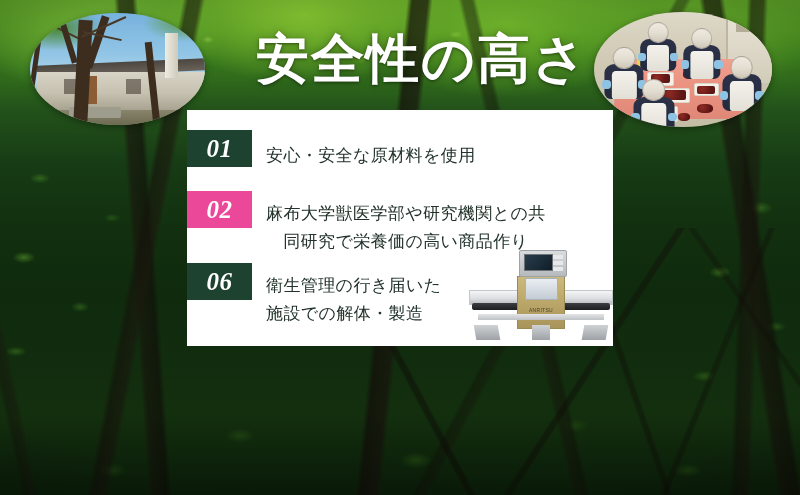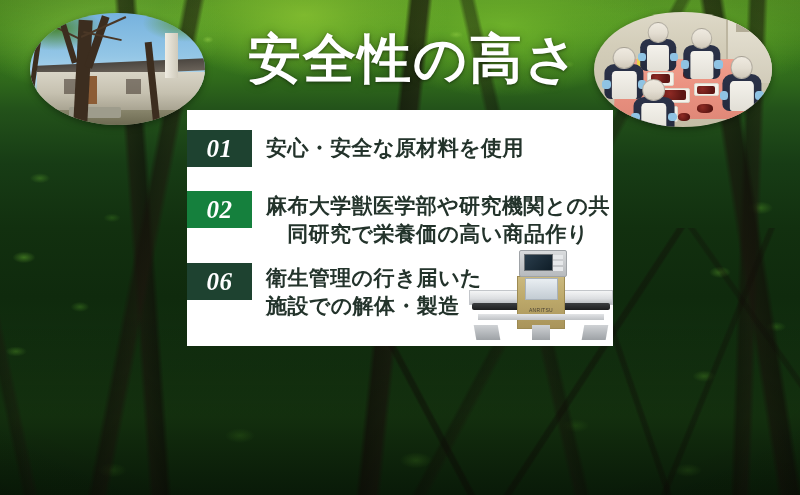--- a/index.html
+++ b/index.html
@@ -235,21 +235,21 @@
   
   .panel {
     position:absolute;
     left:187px; top:110px; width:426px; height:236px;
     background:#ffffff;
   }
 
   
   .title {
     position:absolute;
-    left:248px; top:24px; width:330px; height:70px;
+    left:256px; top:24px; width:330px; height:70px;
     font-family:"Liberation Serif", "DejaVu Serif", serif;
     font-size:53px;
     font-weight:700;
     line-height:70px;
     letter-spacing:2px;
     color:#ffffff;
     text-shadow:0 1px 3px rgba(0,0,0,.45), 0 0 10px rgba(0,0,0,.25);
     white-space:nowrap;
   }
 
@@ -263,25 +263,26 @@
     display:flex; align-items:center; justify-content:center;
     font-family:"Liberation Serif", "DejaVu Serif", serif;
     font-style:italic; font-weight:700;
     font-size:25px; letter-spacing:.5px;
     color:#ffffff;
   }
 
   .row-text {
     margin-left:14px;
     font-family:"Liberation Serif", "DejaVu Serif", serif;
-    font-size:21px;
-    font-weight:700;
+    font-size:17px;
+    font-weight:400;
     line-height:28px;
     letter-spacing:.4px;
     white-space:pre-line;
+    margin-top:8px;
   }
 
   .row.r1 { top:20px; }
   .row.r2 { top:81px; }
   .row.r3 { top:153px; }
 
   .row.r1 .row-text { padding-top:4px; }
   .row.r2 .row-text { padding-top:1px;text-align:center; }
   .row.r3 .row-text { padding-top:1px; }
 
@@ -468,21 +469,21 @@
   </div>
 
   <div class="list">
 
     <div class="row r1">
       <div class="badge" style="background: rgb(30, 66, 48);">01</div>
       <div class="row-text" style="color: rgb(35, 51, 43);">安心・安全な原材料を使用</div>
     </div>
 
     <div class="row r2">
-      <div class="badge" style="background: #15803d;">02</div>
+      <div class="badge" style="background: #ec4899;">02</div>
       <div class="row-text" style="color: rgb(35, 51, 43);">麻布大学獣医学部や研究機関との共
 同研究で栄養価の高い商品作り</div>
     </div>
 
     <div class="row r3">
       <div class="badge" style="background: rgb(30, 66, 48);">06</div>
       <div class="row-text" style="color: rgb(35, 51, 43);">衛生管理の行き届いた
 施設での解体・製造</div>
     </div>
 

